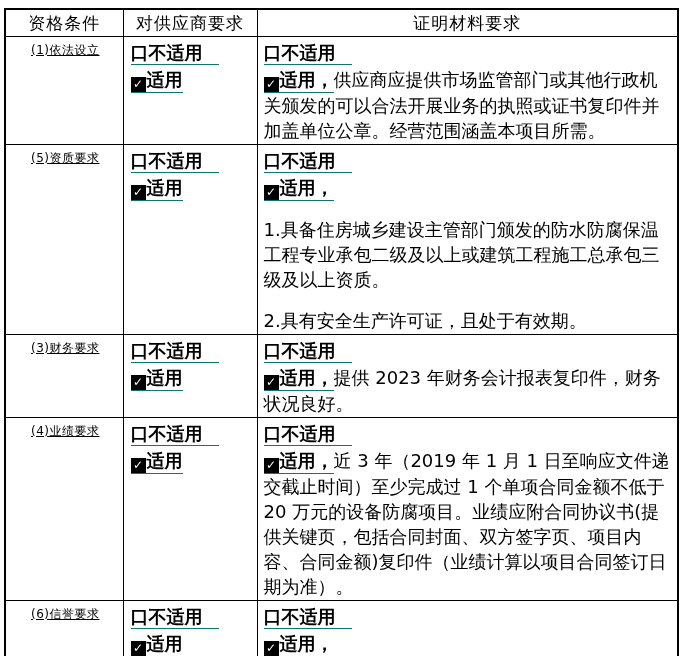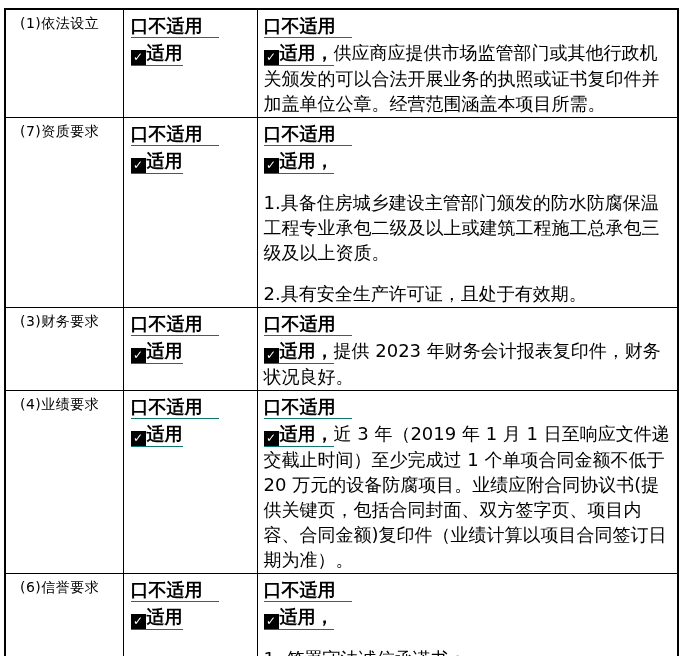--- a/index.html
+++ b/index.html
@@ -32,23 +32,24 @@
   }
   th {
     font-weight: normal;
     font-size: 17px;
     text-align: center;
     height: 24px;
     padding: 2px 0 1px 0;
     letter-spacing: 1px;
   }
   td.col1 {
-    font-size: 14px;
-    padding: 5px 2px 0 14px;
+    font-size: 12px;
+    padding: 5px 2px 0 25px;
     letter-spacing: 0.5px;
+    text-decoration: underline;
   }
   td.col2 {
     font-size: 18px;
     font-weight: bold;
     padding: 3px 3px 0 7px;
     line-height: 25px;
   }
   td.col3 {
     font-size: 18px;
     padding: 3px 7px 0 6px;
@@ -87,38 +88,43 @@
 <body>
 
 <div class="page">
   <table class="qual-table">
     <colgroup>
         <col class="c1">
         <col class="c2">
         <col class="c3">
       </colgroup>
     <tbody>
+        <tr>
+      <th>资格条件</th>
+      <th>对供应商要求</th>
+      <th>证明材料要求</th>
+    </tr>
 
     <tr>
       <td class="col1 r1">
         <span>(1)依法设立</span>
       </td>
       <td class="col2 r1">
         <div class="optline"><span class="u na-u">口不适用</span></div>
         <div class="optline"><span class="u"><span class="cb">✓</span><span>适用</span></span></div>
       </td>
       <td class="col3 r1">
         <div class="optline"><span class="u na-u bold">口不适用</span></div>
         <div class="para"><span class="u bold"><span class="cb">✓</span><span>适用，</span></span><span>供应商应提供市场监管部门或其他行政机关颁发的可以合法开展业务的执照或证书复印件并加盖单位公章。经营范围涵盖本项目所需。</span></div>
       </td>
     </tr>
 
     <tr>
       <td class="col1 r2">
-        <span>(7)资质要求</span>
+        <span>(5)资质要求</span>
       </td>
       <td class="col2 r2">
         <div class="optline"><span class="u na-u">口不适用</span></div>
         <div class="optline"><span class="u"><span class="cb">✓</span><span>适用</span></span></div>
       </td>
       <td class="col3 r2">
         <div class="optline"><span class="u na-u bold">口不适用</span></div>
         <div class="para"><span class="u bold"><span class="cb">✓</span><span>适用，</span></span></div>
         <div class="para num-para">1.具备住房城乡建设主管部门颁发的防水防腐保温工程专业承包二级及以上或建筑工程施工总承包三级及以上资质。</div>
         <div class="para num-para">2.具有安全生产许可证，且处于有效期。</div>

